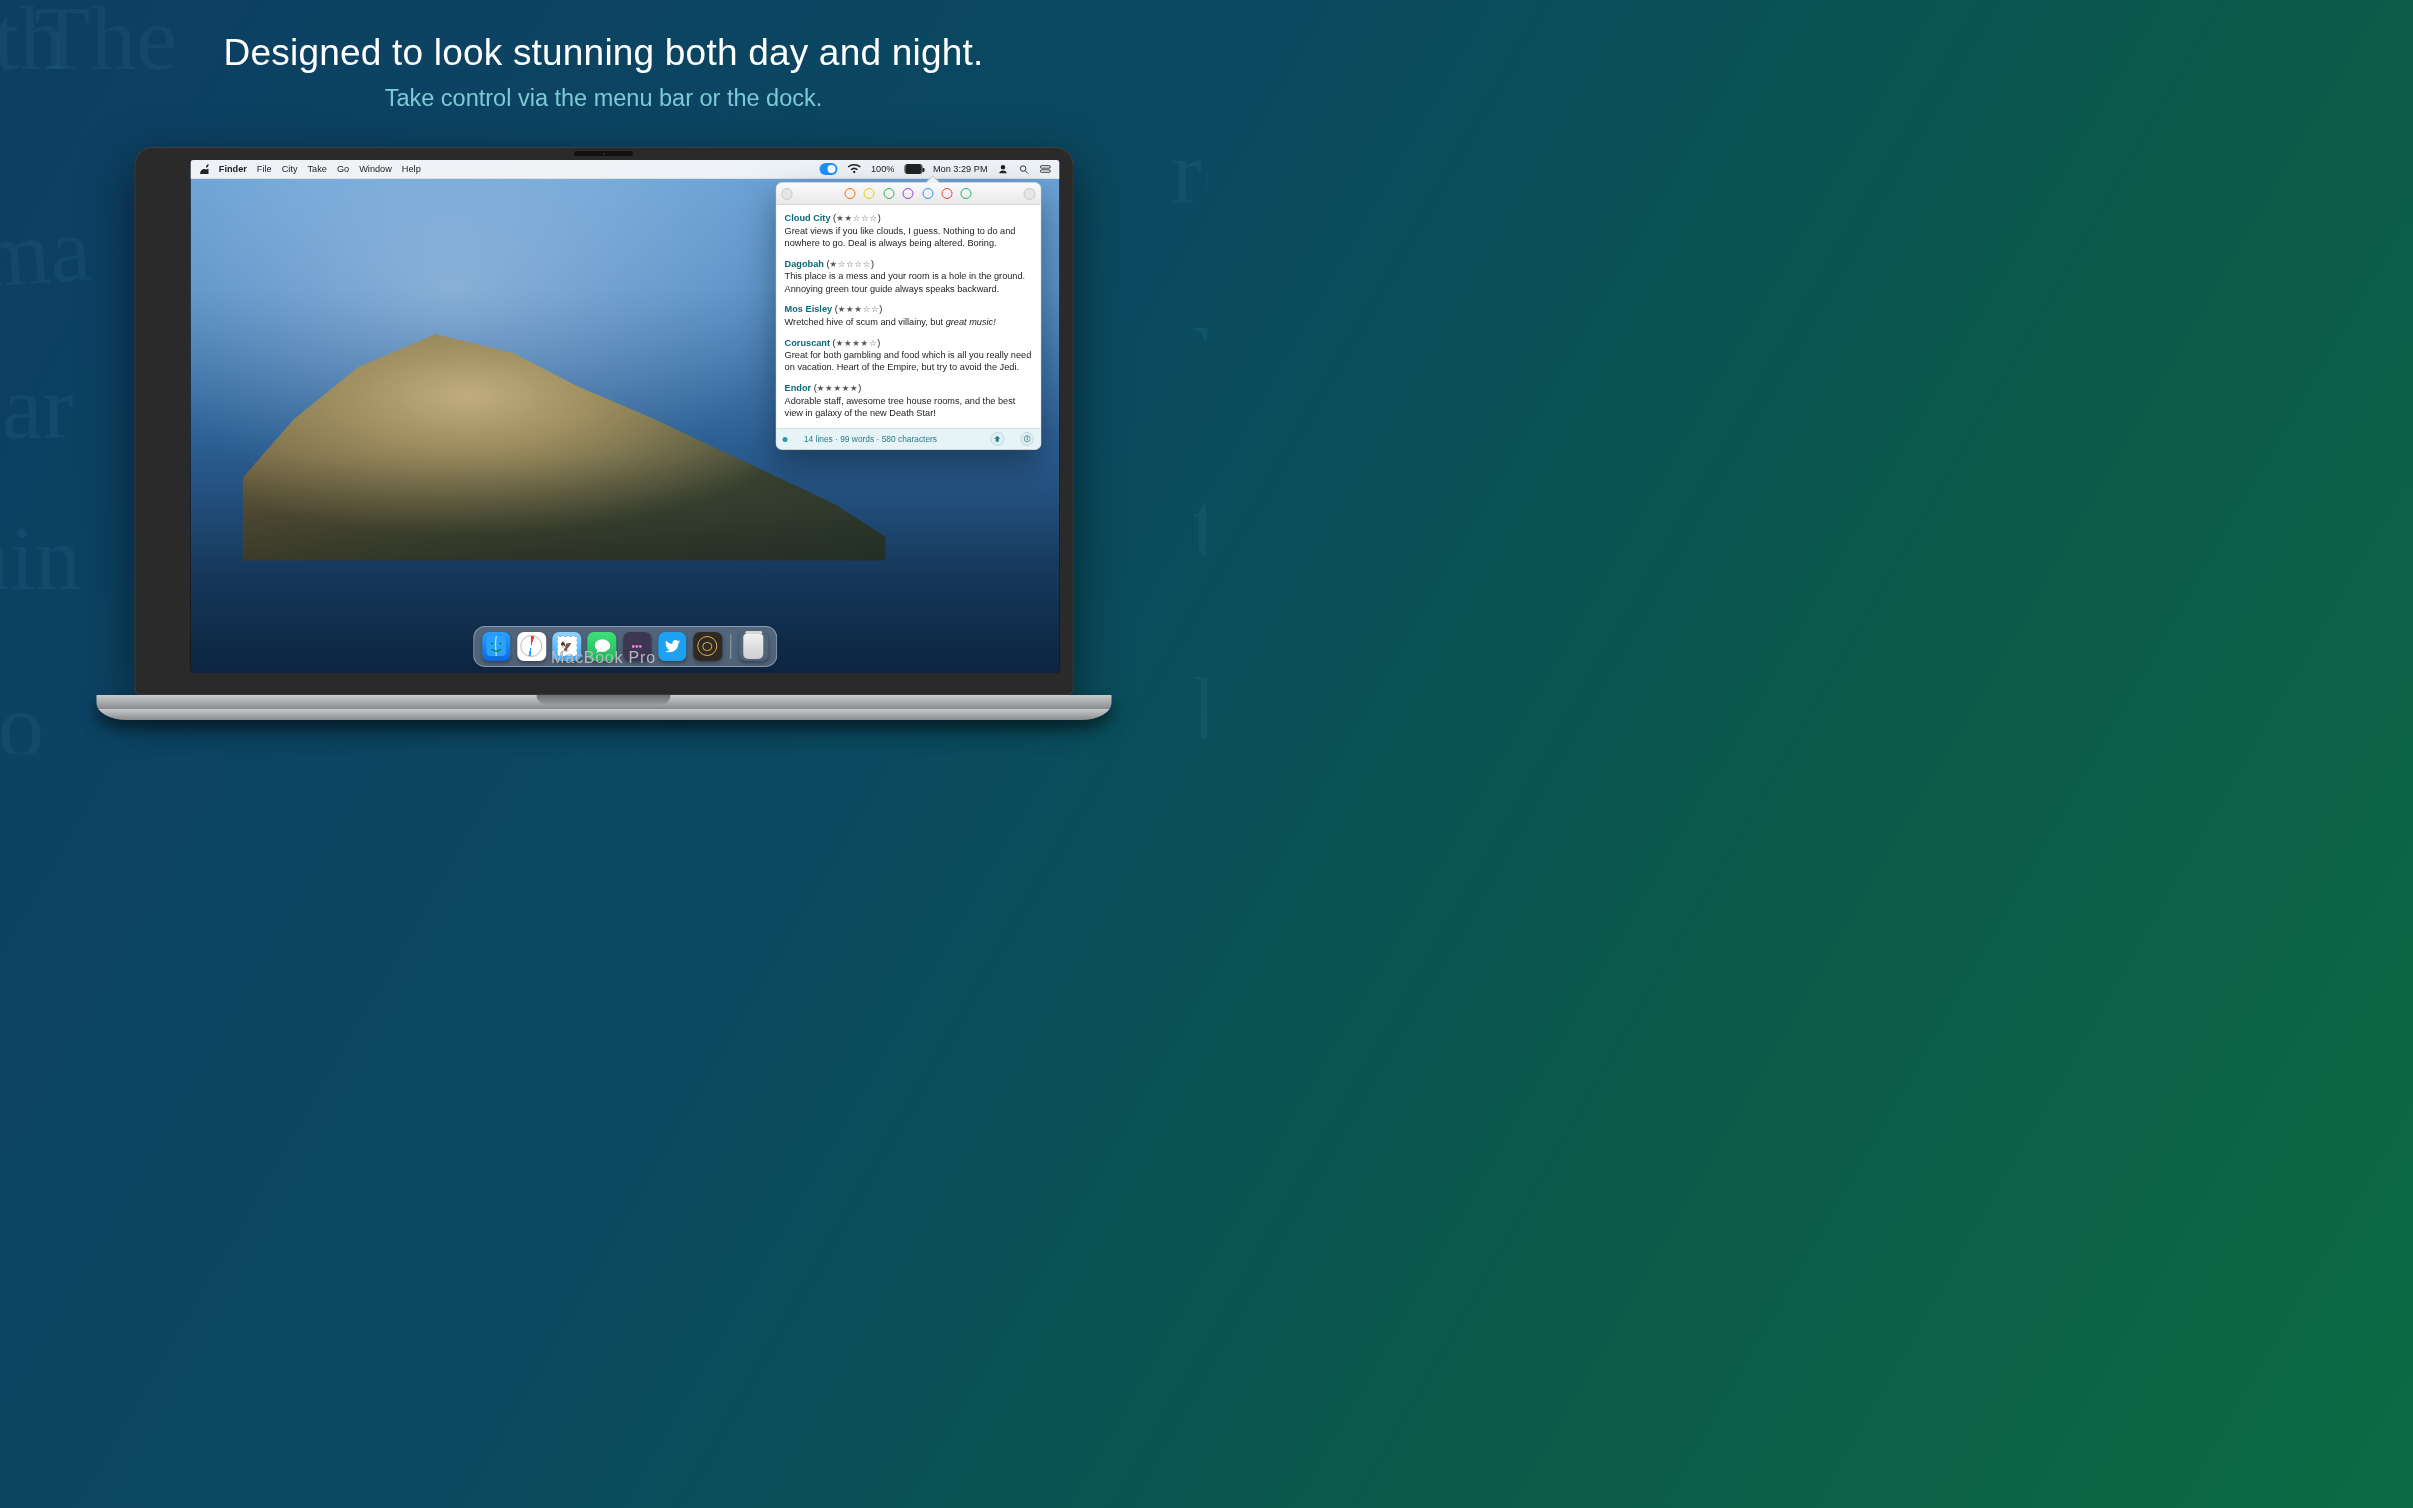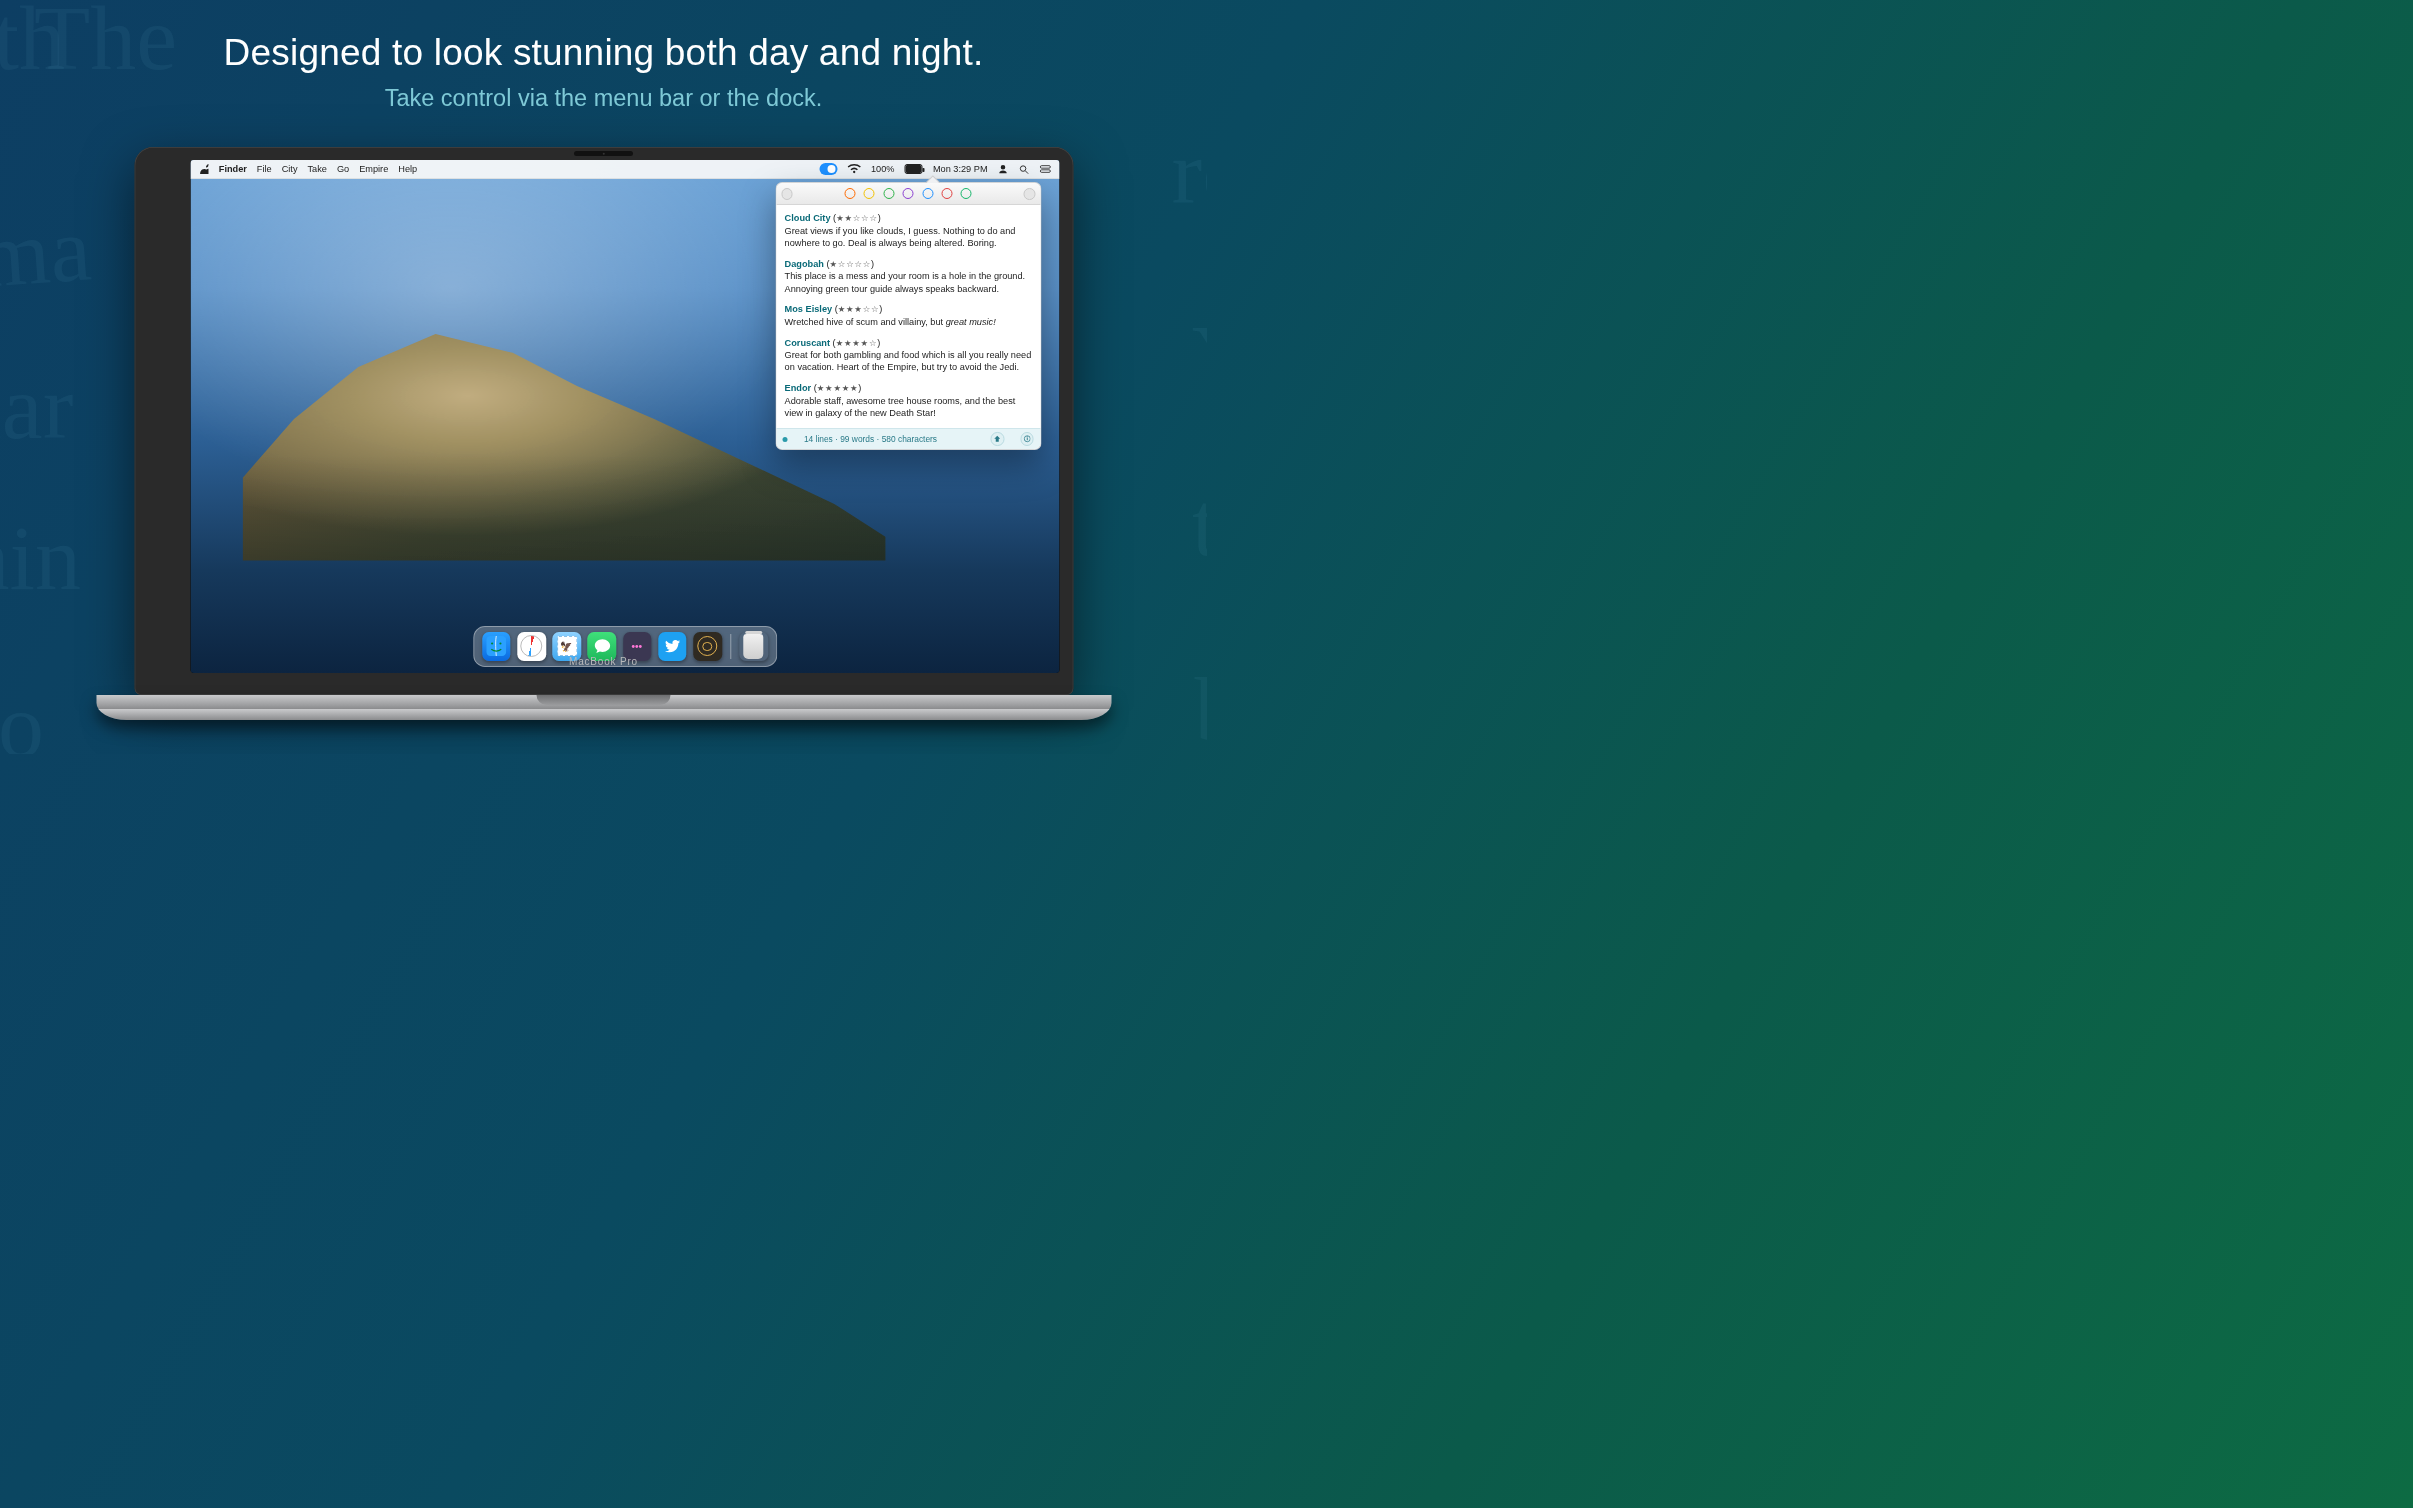--- a/index.html
+++ b/index.html
@@ -92,21 +92,21 @@
   }
   .base::before{
     content:"";
     position:absolute; left:50%; top:0; transform:translateX(-50%);
     width:134px; height:9.2px;
     background: linear-gradient(#6e6f71,#9a9b9d);
     border-radius: 0 0 10px 10px;
   }
   .base-label{
     position:absolute; bottom:28.5px; left:0; right:0;
-    text-align:center; color:#b8b9bb; font-size:10px; letter-spacing:0.8px;
+    text-align:center; color:#b8b9bb; font-size:16px; letter-spacing:0.8px;
   }
 
   
   .desktop {
     position: absolute; inset: 0;
     background:
       radial-gradient(ellipse at 30% 25%, rgba(255,255,255,0.28), rgba(255,255,255,0) 40%),
       linear-gradient(#6fa5d8 0%, #5a91c8 25%, #2c5f94 55%, #16395c 80%, #0c2440 100%);
   }
   
@@ -304,21 +304,21 @@
 
         <div class="menubar">
           <span class="menu-icon">
               <span class="apple-logo"></span>
             </span>
           <span class="mi bold">Finder</span>
           <span class="mi">File</span>
           <span class="mi">City</span>
           <span class="mi">Take</span>
           <span class="mi">Go</span>
-          <span class="mi">Empire</span>
+          <span class="mi">Window</span>
           <span class="mi">Help</span>
 
           <span class="spacer"></span>
 
           <span class="menu-icon">
               <span class="status-pill"></span>
             </span>
           <span class="menu-icon wifi-icon">
             <svg width="13.4" height="10" viewBox="0 0 16 12">
                 <path fill="#222" d="M8 11a1.4 1.4 0 100-2.8A1.4 1.4 0 008 11zm-3.2-3.5a5 5 0 016.4 0l1.3-1.3a7 7 0 00-9 0zM1.2 4.2a10.6 10.6 0 0113.6 0l1.2-1.2a12.3 12.3 0 00-16 0z"></path>

